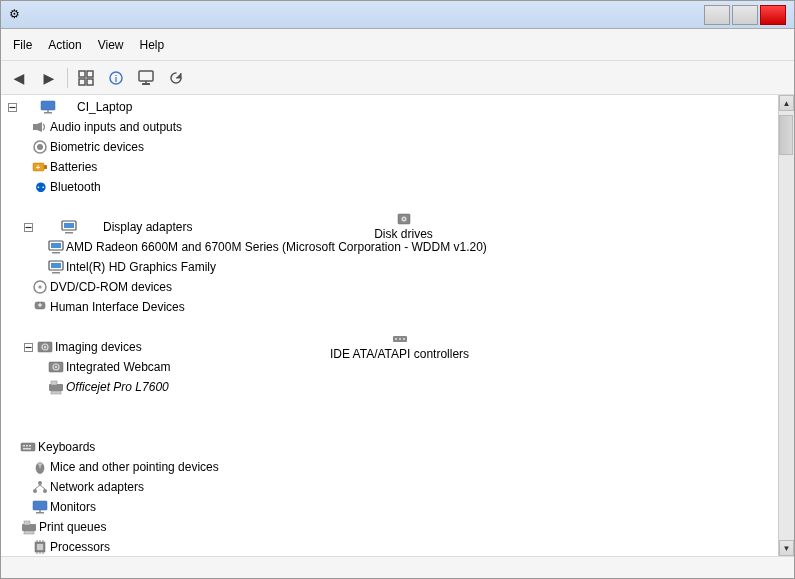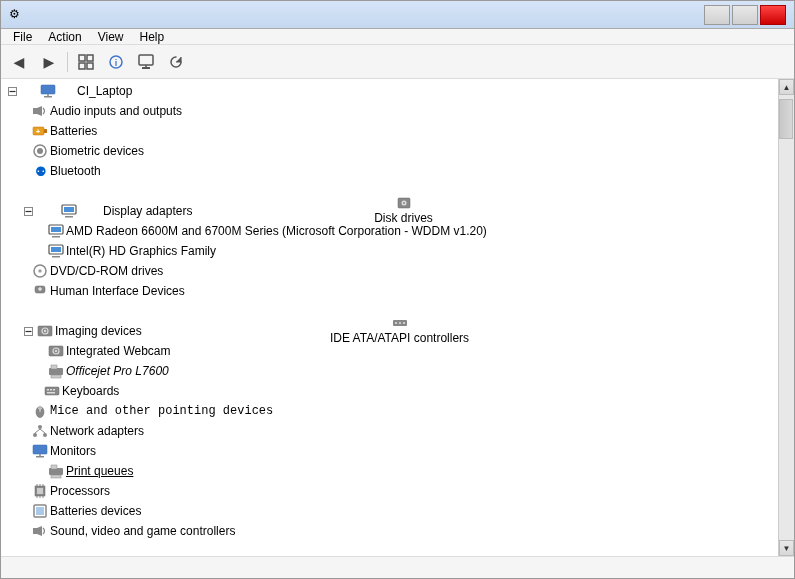--- a/index.html
+++ b/index.html
@@ -56,21 +56,21 @@
       font-size: 10px;
       color: #333;
     }
     .tb-btn.close {
       background: linear-gradient(to bottom, #f44, #c00);
       color: #fff;
       border-color: #a00;
     }
     .menu-bar {
       background: #f5f5f5;
-      height: 16px;
+      height: 32px;
       display: flex;
       align-items: center;
       border-bottom: 1px solid #ddd;
       padding: 0 4px;
     }
     .menu-item {
       padding: 2px 8px;
       cursor: pointer;
       color: #000;
       font-size: 12px;
@@ -285,38 +285,38 @@
                   </svg>
                 </span>
                 <span class="node-label">Audio inputs and outputs</span>
               </div>
             </div>
             <div class="tree-node">
               <div class="tree-row" style="padding-left: 20px;">
                 <span class="expand-icon" style="width: 9px;"></span>
                 <span class="node-icon">
                   <svg width="16" height="16" viewBox="0 0 16 16">
+                    <circle cx="8" cy="8" r="6" fill="none" stroke="#888" stroke-width="1.5"></circle>
+                    <circle cx="8" cy="8" r="3" fill="#888"></circle>
+                  </svg>
+                </span>
+                <span class="node-label">Biometric devices</span>
+              </div>
+            </div>
+            <div class="tree-node">
+              <div class="tree-row" style="padding-left: 20px;">
+                <span class="expand-icon" style="width: 9px;"></span>
+                <span class="node-icon">
+                  <svg width="16" height="16" viewBox="0 0 16 16">
                     <rect x="1" y="4" width="11" height="8" rx="1" fill="#e8a020" stroke="#c07010" stroke-width="0.5"></rect>
                     <rect x="12" y="6" width="3" height="4" rx="0.5" fill="#c07010"></rect>
                     <text x="4" y="11" font-size="7" fill="#fff" font-weight="bold">+</text>
                   </svg>
                 </span>
                 <span class="node-label">Batteries</span>
-              </div>
-            </div>
-            <div class="tree-node">
-              <div class="tree-row" style="padding-left: 20px;">
-                <span class="expand-icon" style="width: 9px;"></span>
-                <span class="node-icon">
-                  <svg width="16" height="16" viewBox="0 0 16 16">
-                    <circle cx="8" cy="8" r="6" fill="none" stroke="#888" stroke-width="1.5"></circle>
-                    <circle cx="8" cy="8" r="3" fill="#888"></circle>
-                  </svg>
-                </span>
-                <span class="node-label">Biometric devices</span>
               </div>
             </div>
             <div class="tree-node">
               <div class="tree-row" style="padding-left: 20px;">
                 <span class="expand-icon" style="width: 9px;"></span>
                 <span class="node-icon">
                   <svg width="16" height="16" viewBox="0 0 16 16">
                     <text x="3" y="13" font-size="13" fill="#0060cc">⚉</text>
                   </svg>
                 </span>
@@ -385,21 +385,21 @@
             <div class="tree-node">
               <div class="tree-row" style="padding-left: 20px;">
                 <span class="expand-icon" style="width: 9px;"></span>
                 <span class="node-icon">
                   <svg width="16" height="16" viewBox="0 0 16 16">
                     <circle cx="8" cy="8" r="6" fill="none" stroke="#888" stroke-width="1.5"></circle>
                     <circle cx="8" cy="8" r="2" fill="#ccc"></circle>
                     <circle cx="8" cy="8" r="1" fill="#888"></circle>
                   </svg>
                 </span>
-                <span class="node-label">DVD/CD-ROM drives</span>
+                <span class="node-label">DVD/CD-ROM devices</span>
               </div>
             </div>
             <div class="tree-node">
               <div class="tree-row" style="padding-left: 20px;">
                 <span class="expand-icon" style="width: 9px;"></span>
                 <span class="node-icon">
                   <svg width="16" height="16" viewBox="0 0 16 16">
                     <rect x="3" y="3" width="10" height="7" rx="2" fill="#888" stroke="#666" stroke-width="0.5"></rect>
                     <line x1="6" y1="6" x2="10" y2="6" stroke="#fff" stroke-width="1"></line>
                     <line x1="8" y1="4" x2="8" y2="8" stroke="#fff" stroke-width="1"></line>
@@ -462,36 +462,36 @@
                         <rect x="3" y="2" width="6" height="4" fill="#ccc" stroke="#888" stroke-width="0.5"></rect>
                         <rect x="3" y="12" width="10" height="3" fill="#ccc" stroke="#888" stroke-width="0.5"></rect>
                       </svg>
                     </span>
                     <span class="node-label">Officejet Pro L7600</span>
                   </div>
                 </div>
               </div>
             </div>
             <div class="tree-node">
-              <div class="tree-row" style="padding-left: 32px;">
+              <div class="tree-row" style="padding-left: 8px; margin-top: 40px;">
                 <span class="expand-icon" style="width: 9px;"></span>
                 <span class="node-icon">
                   <svg width="16" height="16" viewBox="0 0 16 16">
                     <rect x="1" y="4" width="14" height="8" rx="1" fill="#888" stroke="#666" stroke-width="0.5"></rect>
                     <rect x="3" y="6" width="2" height="1.5" fill="#ddd"></rect>
                     <rect x="6" y="6" width="2" height="1.5" fill="#ddd"></rect>
                     <rect x="9" y="6" width="2" height="1.5" fill="#ddd"></rect>
                     <rect x="3" y="9" width="8" height="1.5" fill="#ddd"></rect>
                   </svg>
                 </span>
                 <span class="node-label">Keyboards</span>
               </div>
             </div>
             <div class="tree-node">
-              <div class="tree-row" style="padding-left: 20px; font-family: Liberation Mono, monospace;">
+              <div class="tree-row" style="padding-left: 20px;">
                 <span class="expand-icon" style="width: 9px;"></span>
                 <span class="node-icon">
                   <svg width="16" height="16" viewBox="0 0 16 16">
                     <ellipse cx="8" cy="9" rx="4" ry="5.5" fill="#888" stroke="#666" stroke-width="0.5"></ellipse>
                     <line x1="8" y1="4" x2="8" y2="9" stroke="#ddd" stroke-width="1"></line>
                     <ellipse cx="8" cy="4.5" rx="2" ry="1.5" fill="none" stroke="#ddd" stroke-width="0.8"></ellipse>
                   </svg>
                 </span>
                 <span class="node-label">Mice and other pointing devices</span>
               </div>
@@ -518,21 +518,21 @@
                   <svg width="16" height="16" viewBox="0 0 16 16">
                     <rect x="1" y="2" width="14" height="9" rx="1" fill="#4a7fcb" stroke="#3366aa" stroke-width="0.5"></rect>
                     <rect x="4" y="13" width="8" height="1.5" fill="#888"></rect>
                     <line x1="8" y1="11" x2="8" y2="13" stroke="#888" stroke-width="1.5"></line>
                   </svg>
                 </span>
                 <span class="node-label">Monitors</span>
               </div>
             </div>
             <div class="tree-node">
-              <div class="tree-row" style="padding-left: 36px; text-decoration: underline;">
+              <div class="tree-row" style="padding-left: 9px;">
                 <span class="expand-icon" style="width: 9px;"></span>
                 <span class="node-icon">
                   <svg width="16" height="16" viewBox="0 0 16 16">
                     <rect x="1" y="5" width="14" height="7" rx="1" fill="#888"></rect>
                     <rect x="3" y="2" width="6" height="4" fill="#ccc" stroke="#888" stroke-width="0.5"></rect>
                     <rect x="3" y="12" width="10" height="3" fill="#ccc" stroke="#888" stroke-width="0.5"></rect>
                   </svg>
                 </span>
                 <span class="node-label">Print queues</span>
               </div>

